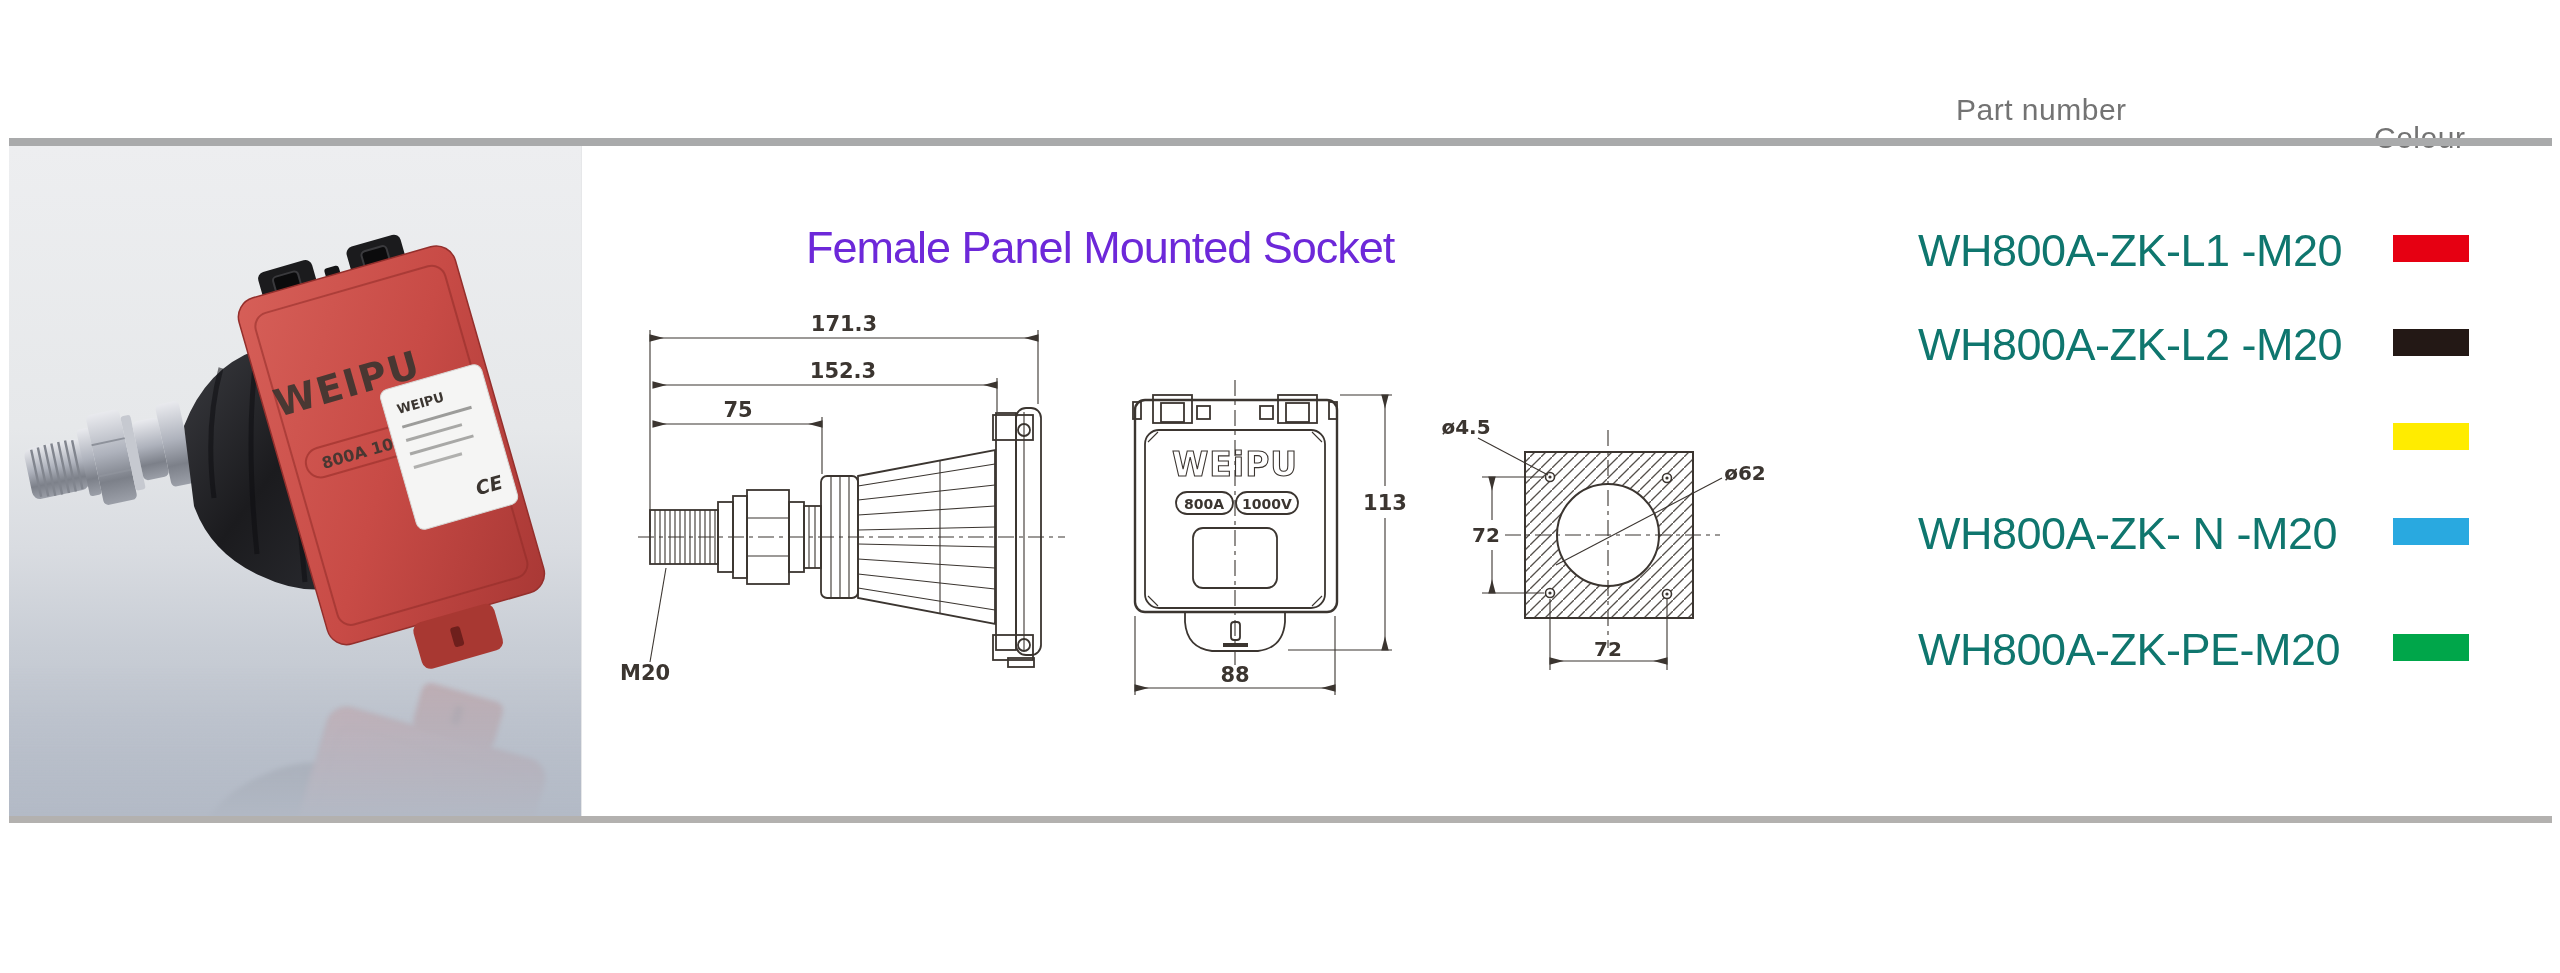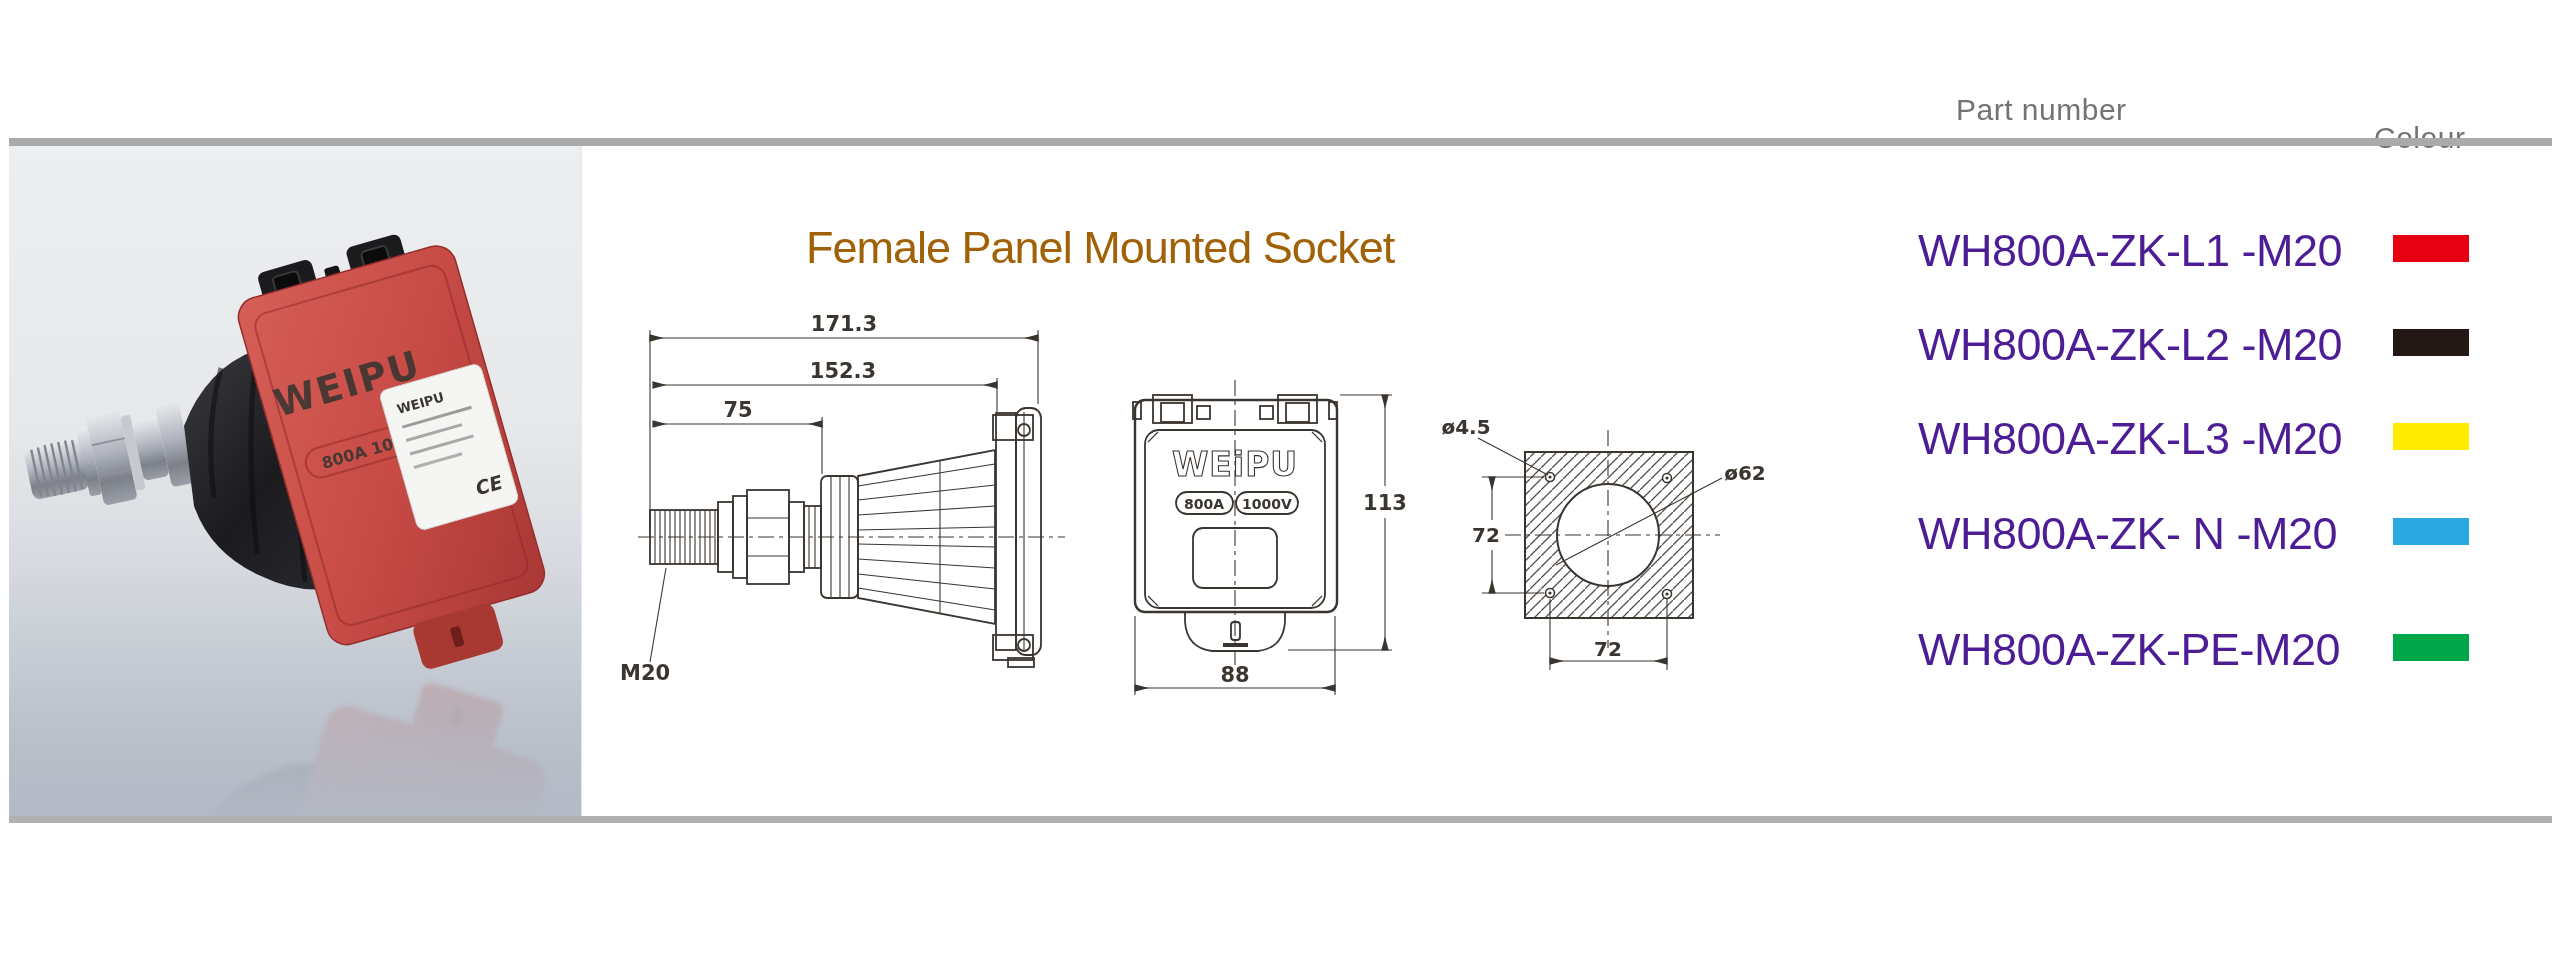--- a/index.html
+++ b/index.html
@@ -1,25 +1,25 @@
 <!DOCTYPE html>
 <html><head>
 <meta charset="utf-8">
 <style>
   html,body{margin:0;padding:0;background:#ffffff;}
   body{position:relative;width:2560px;height:973px;overflow:hidden;
        font-family:"Liberation Sans", sans-serif;}
   .abs{position:absolute;}
   .hdr-label{font-size:30px;color:#737373;letter-spacing:.5px;}
-  .page-title{font-size:45px;font-weight:500;color:#a16207;letter-spacing:-1px;}
+  .page-title{font-size:45px;font-weight:500;color:#6d28d9;letter-spacing:-1px;}
   .bar{background:#a9aaab;}
   .photo-wrap{left:9px;top:146px;width:572px;height:670px;border-right:1px solid #e6e7e9;}
   .part-row{left:0;top:0;width:2560px;height:52px;}
   .part-number{position:absolute;left:1918px;font-size:45px;line-height:52px;
-               color:#4c1d95;letter-spacing:-.5px;white-space:pre;}
+               color:#0f766e;letter-spacing:-.5px;white-space:pre;}
   .swatch{position:absolute;left:2393px;width:76px;height:27px;}
   svg text{font-family:"DejaVu Sans", sans-serif;font-weight:600;fill:#3b3530;}
   svg .thin{stroke:#3b3530;stroke-width:1.1;fill:none;}
   svg .med{stroke:#3b3530;stroke-width:1.8;fill:none;}
   svg .bold{stroke:#3b3530;stroke-width:2.4;fill:none;}
   svg .cl{stroke:#3b3530;stroke-width:1.1;fill:none;stroke-dasharray:16 5 4 5;}
 </style>
 </head>
 <body>
 
@@ -256,21 +256,20 @@
 
 <div class="abs part-row" style="top:225px;">
   <span class="part-number">WH800A-ZK-L1 -M20</span>
   <div class="swatch" style="top: 10px; background: rgb(230, 0, 18);"></div>
 </div>
 <div class="abs part-row" style="top:319px;">
   <span class="part-number">WH800A-ZK-L2 -M20</span>
   <div class="swatch" style="top: 10px; background: rgb(35, 24, 21);"></div>
 </div>
 <div class="abs part-row" style="top:413px;">
-  <span class="part-number">WH800A-ZK-L3 -M20</span>
   <div class="swatch" style="top: 10px; background: rgb(255, 236, 0);"></div>
 </div>
 <div class="abs part-row" style="top:508px;">
   <span class="part-number">WH800A-ZK- N -M20</span>
   <div class="swatch" style="top: 10px; background: rgb(41, 169, 224);"></div>
 </div>
 <div class="abs part-row" style="top:624px;text-decoration:underline;">
   <span class="part-number">WH800A-ZK-PE-M20</span>
   <div class="swatch" style="top: 10px; background: rgb(0, 166, 74);"></div>
 </div>

